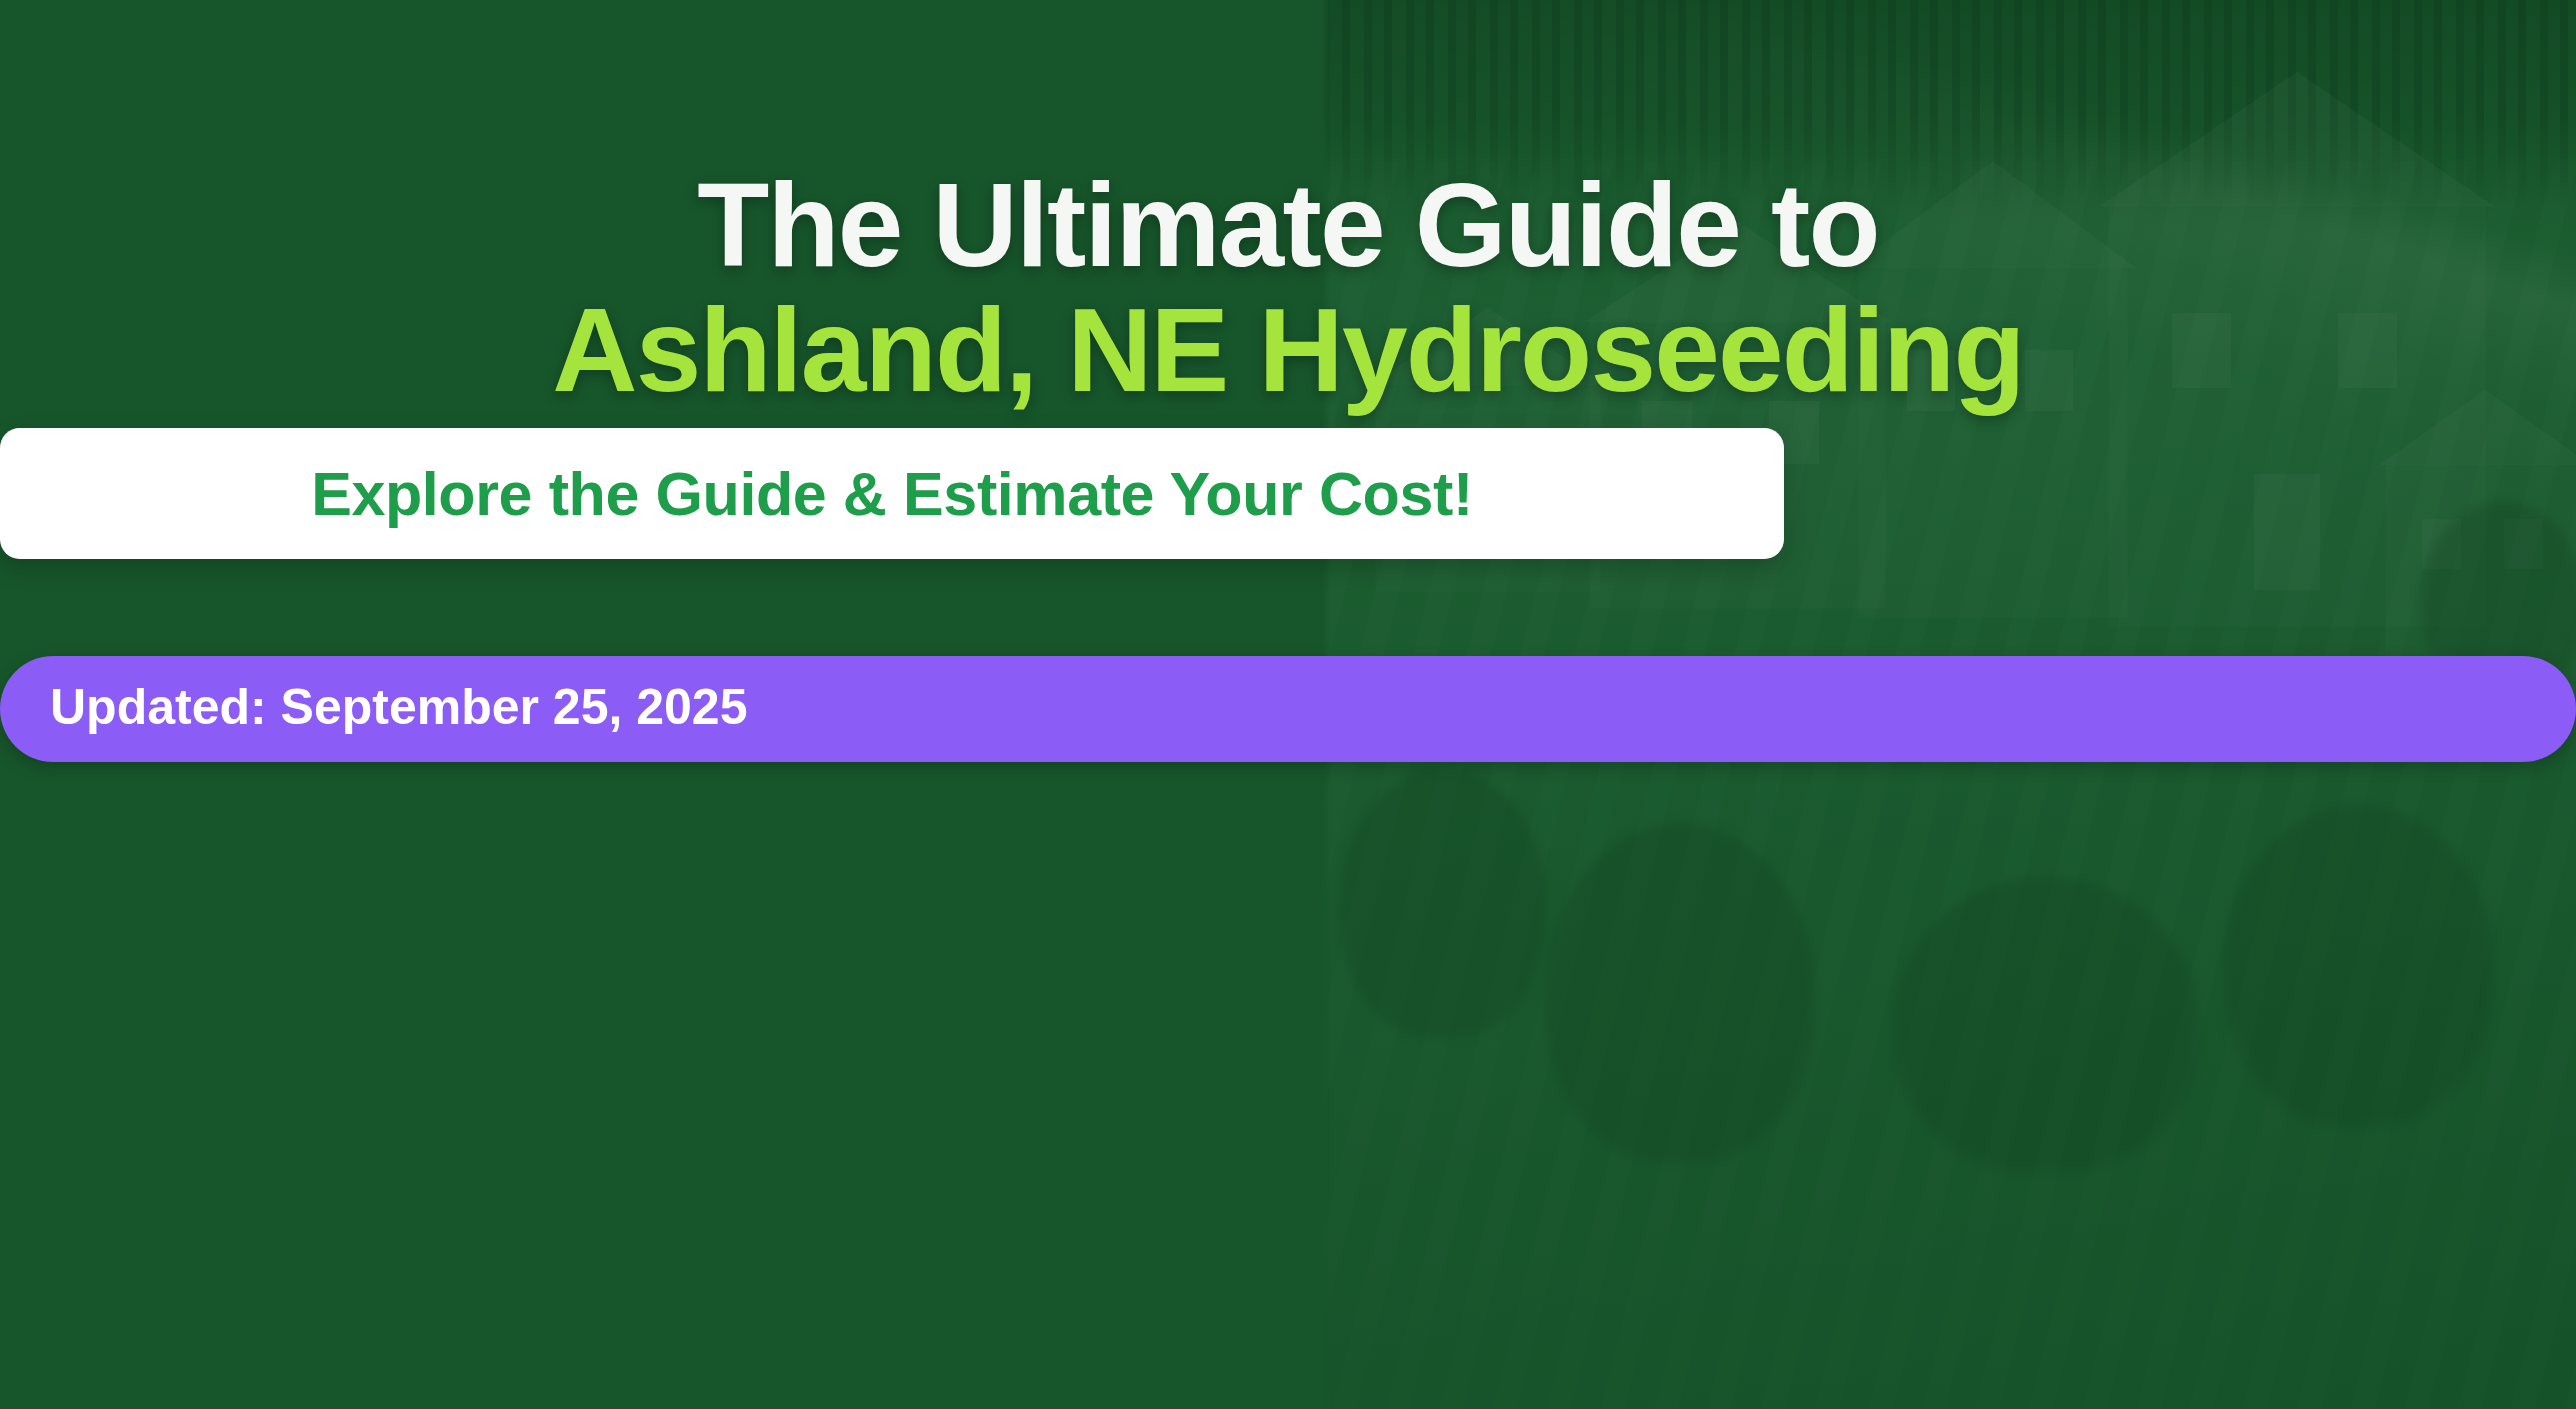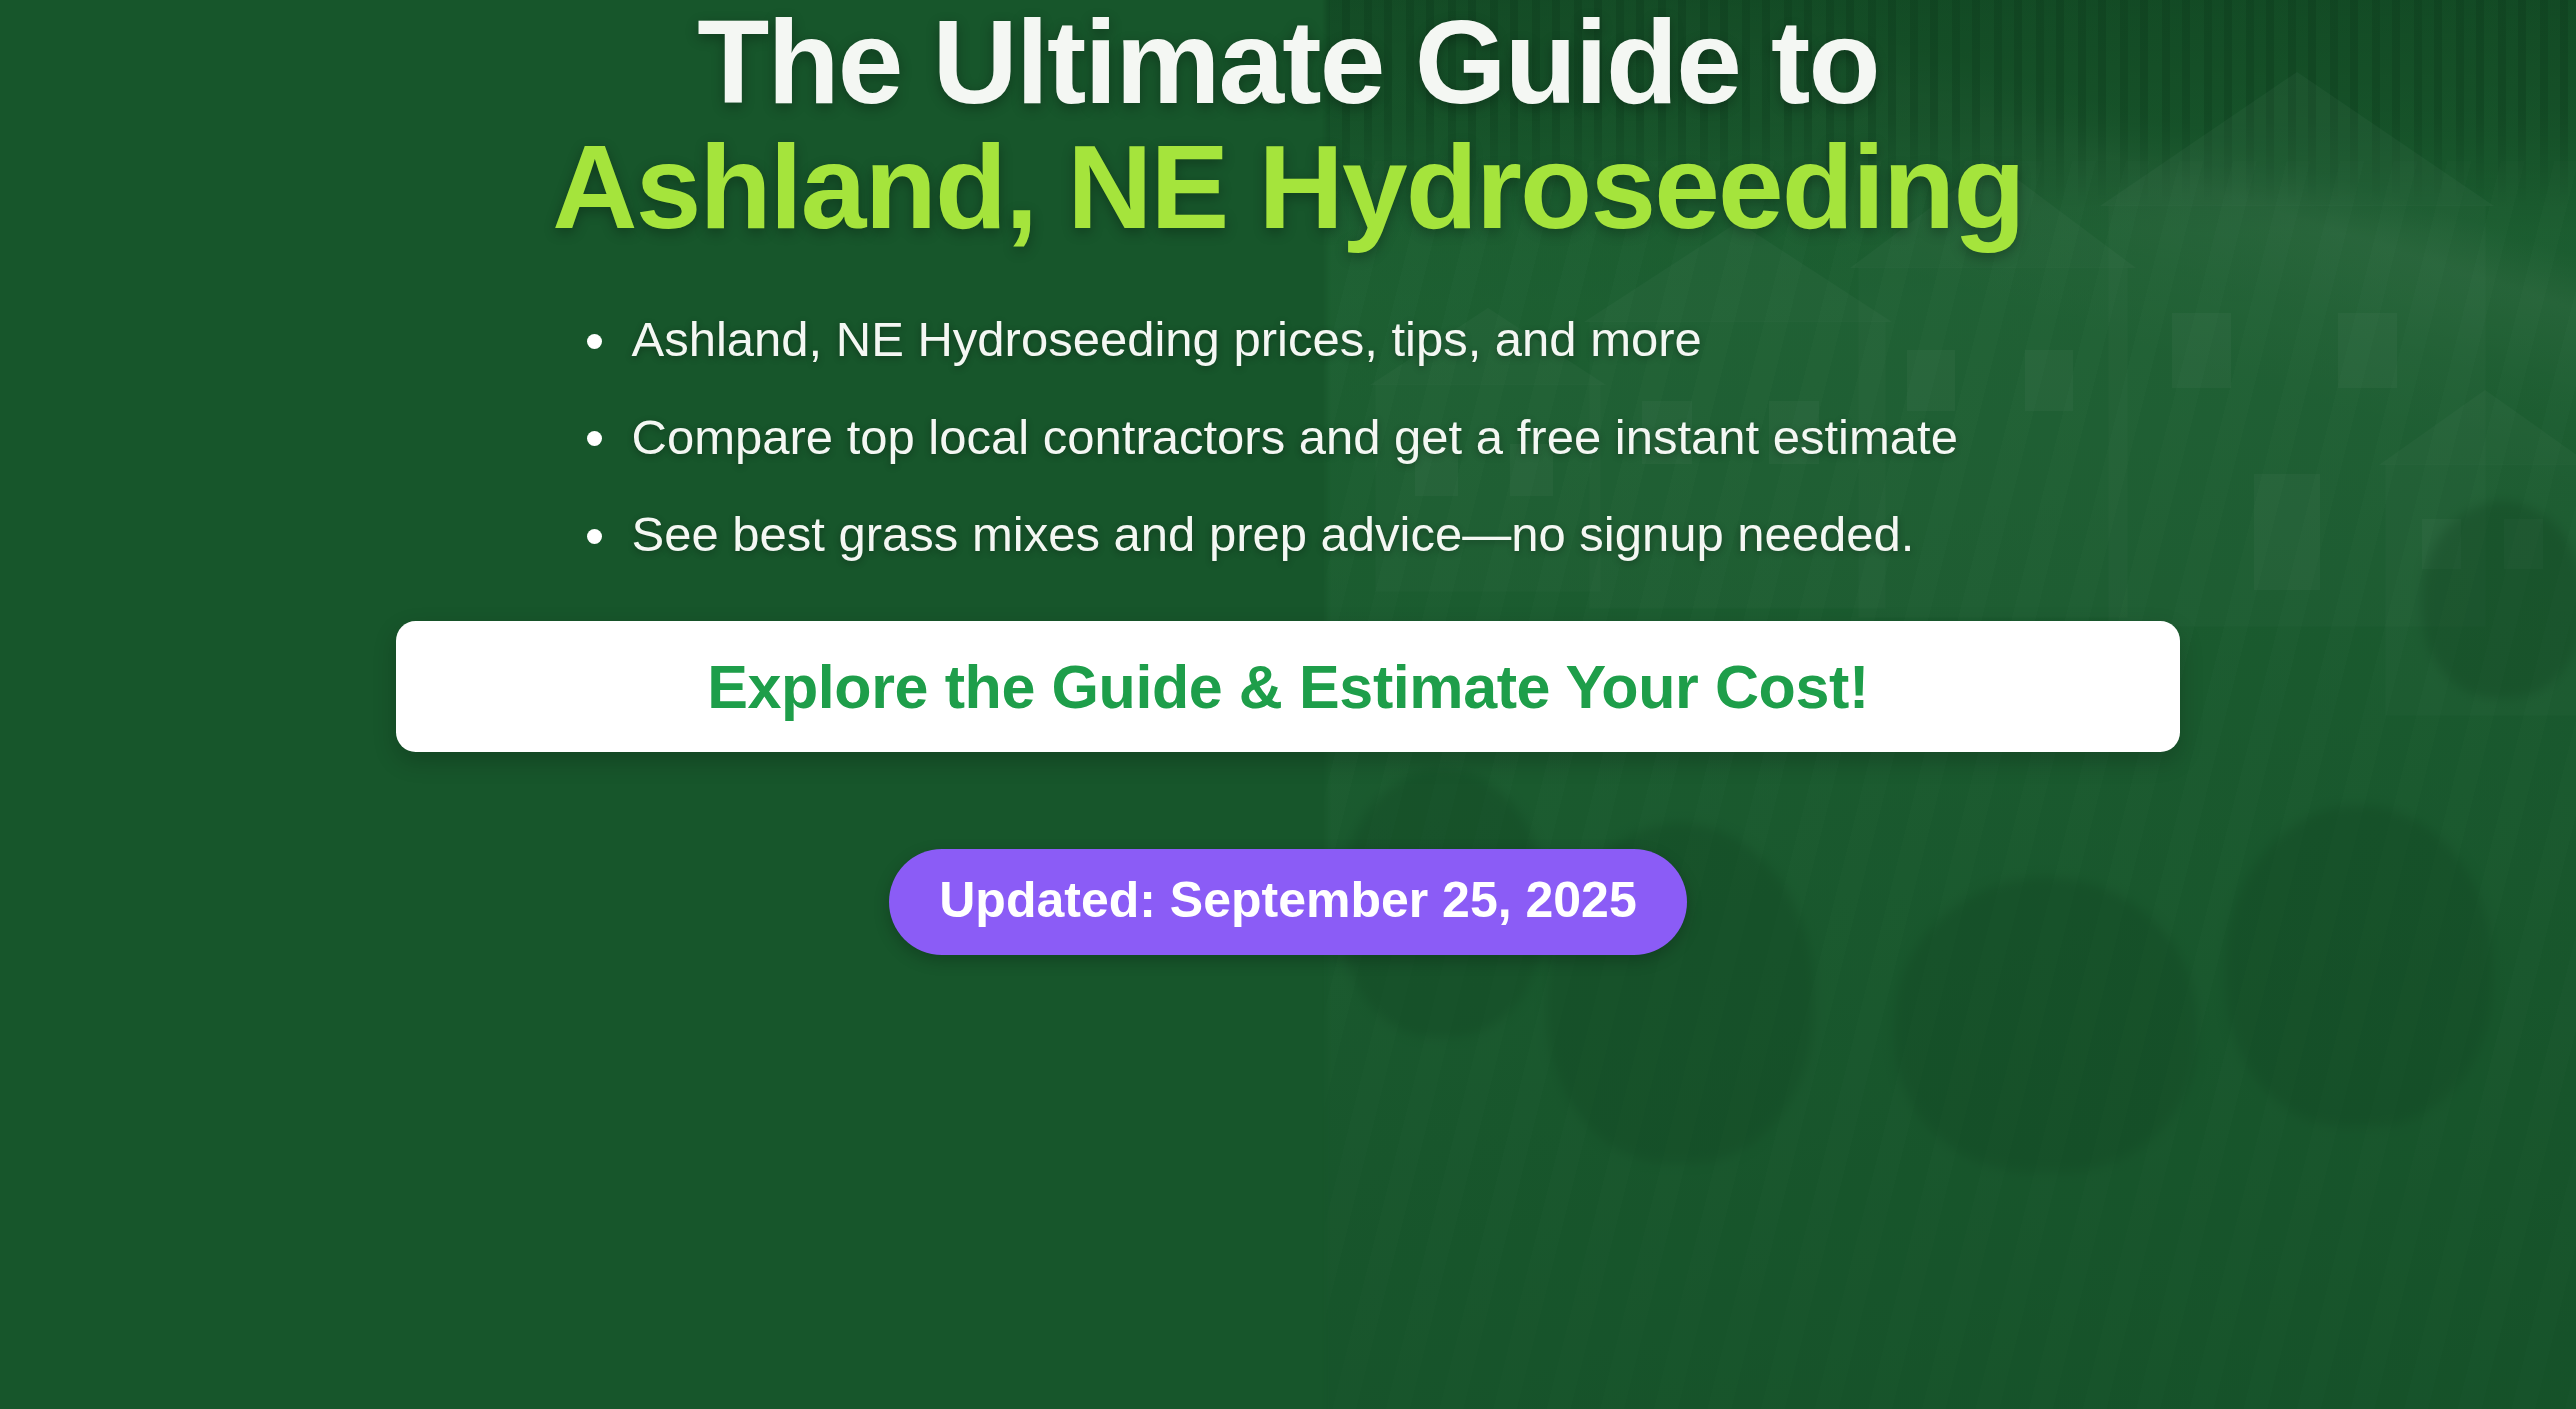--- a/index.html
+++ b/index.html
@@ -115,21 +115,21 @@
     background: rgba(23,86,43,0.58);
   }
 
   
   .content {
     position: absolute;
     inset: 0;
     z-index: 5;
     display: flex;
     flex-direction: column;
-    align-items: center;
+    padding-top: 163px;
     box-sizing: border-box;
   }
 
   .headline {
     margin: 0;
     text-align: center;
     font-weight: 700;
     font-size: 118px;
     line-height: 1.06;
     letter-spacing: -1.8px;
@@ -259,25 +259,20 @@
     <div class="photo-tint"></div>
   </div>
 
   <div class="content">
 
     <h1 class="headline">
       <span class="line-1">The Ultimate Guide to</span>
       <span class="line-2">Ashland, NE Hydroseeding</span>
     </h1>
 
-    <ul class="bullets">
-      <li>Ashland, NE Hydroseeding prices, tips, and more</li>
-      <li>Compare top local contractors and get a free instant estimate</li>
-      <li>See best grass mixes and prep advice—no signup needed.</li>
-    </ul>
 
     <button class="cta-button">Explore the Guide &amp; Estimate Your Cost!</button>
 
     <div class="updated-badge">Updated: September 25, 2025</div>
 
   </div>
 </div>
 
 
 </body></html>

